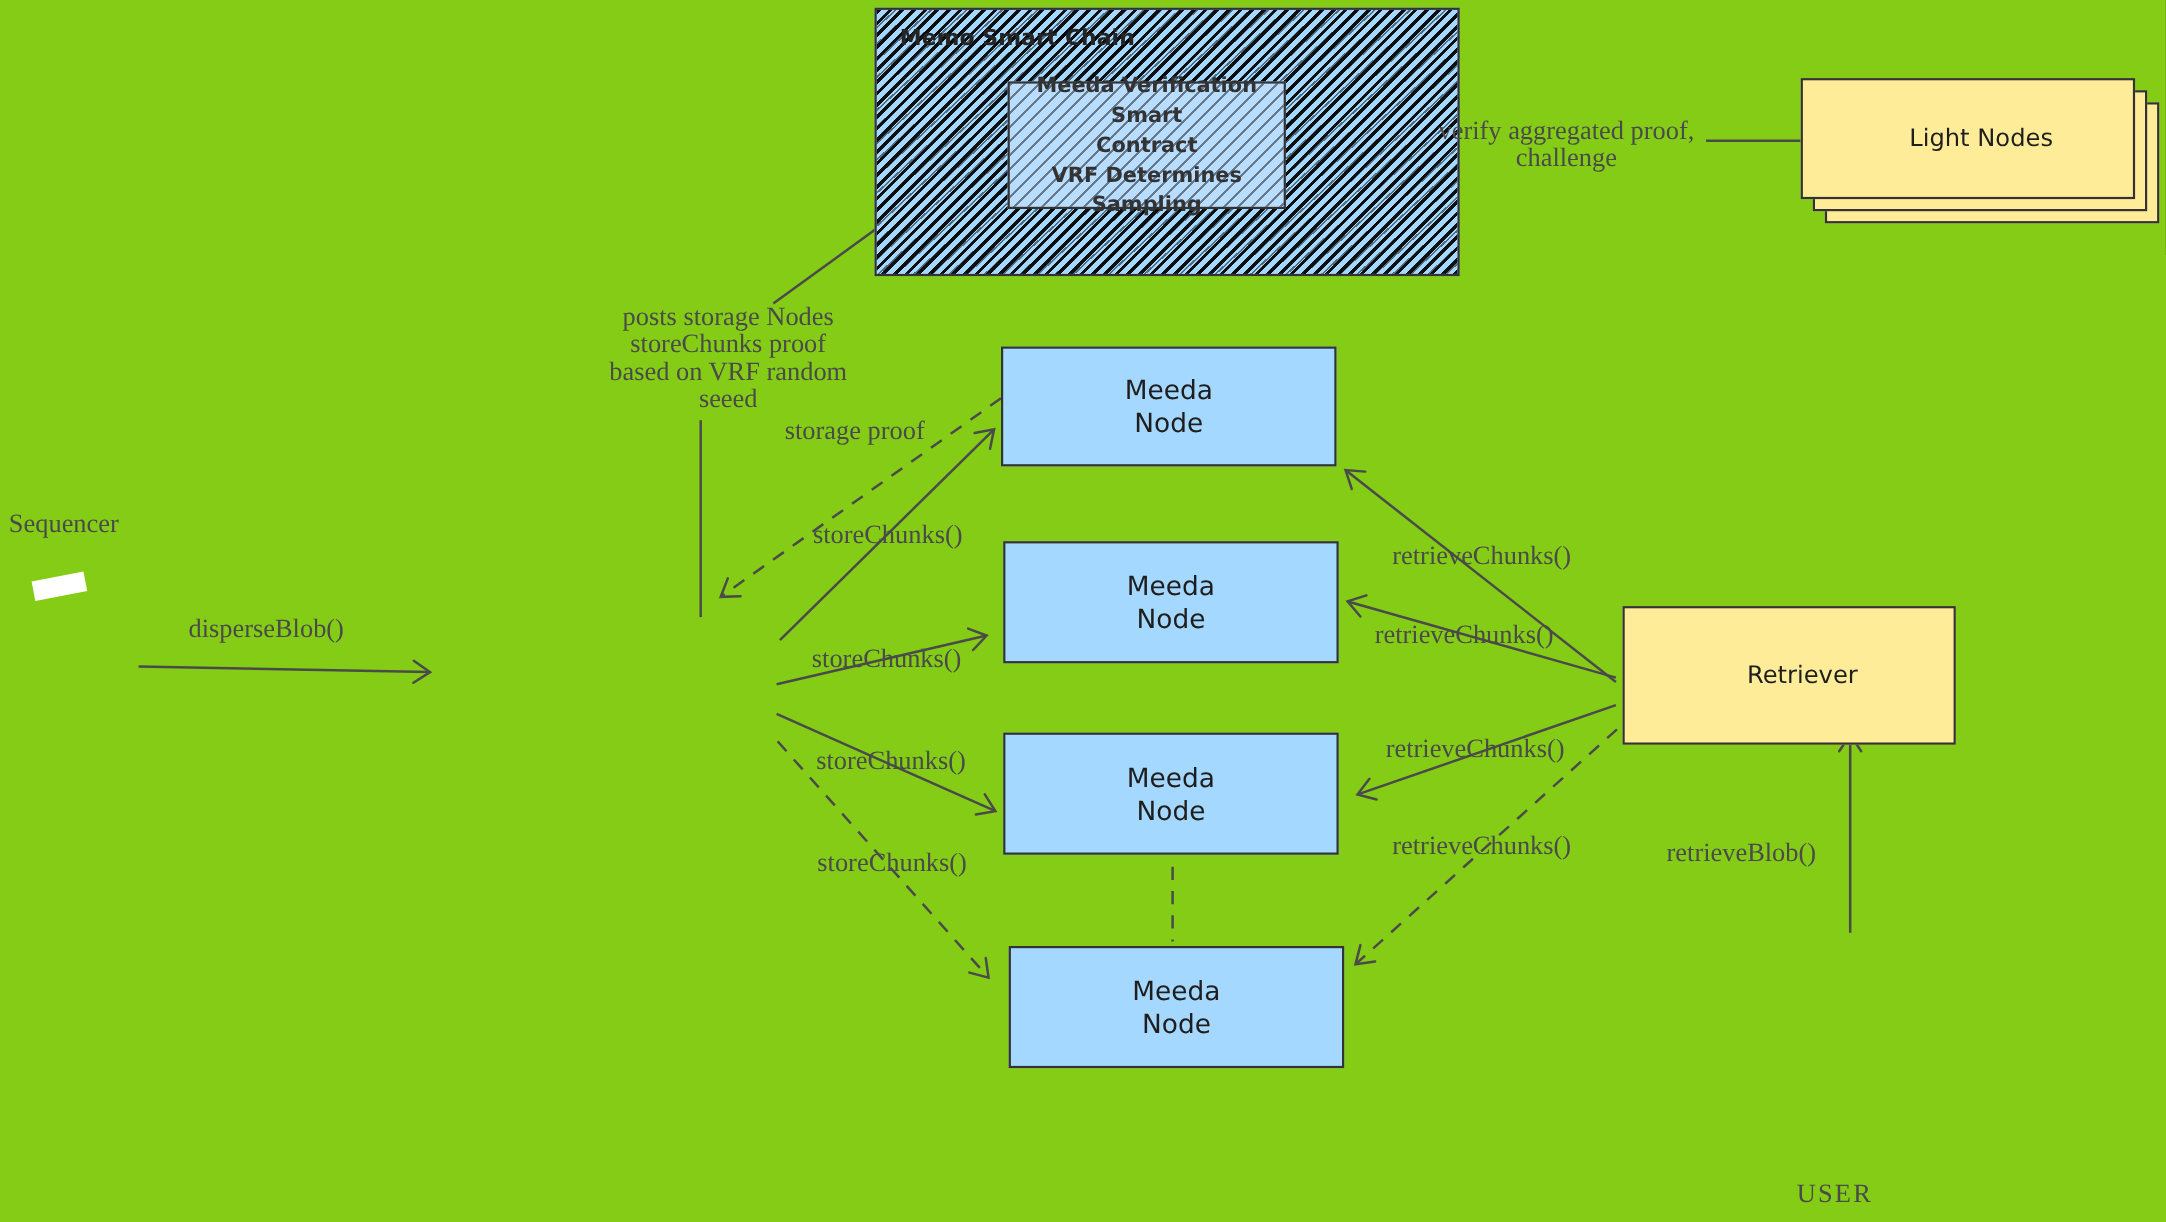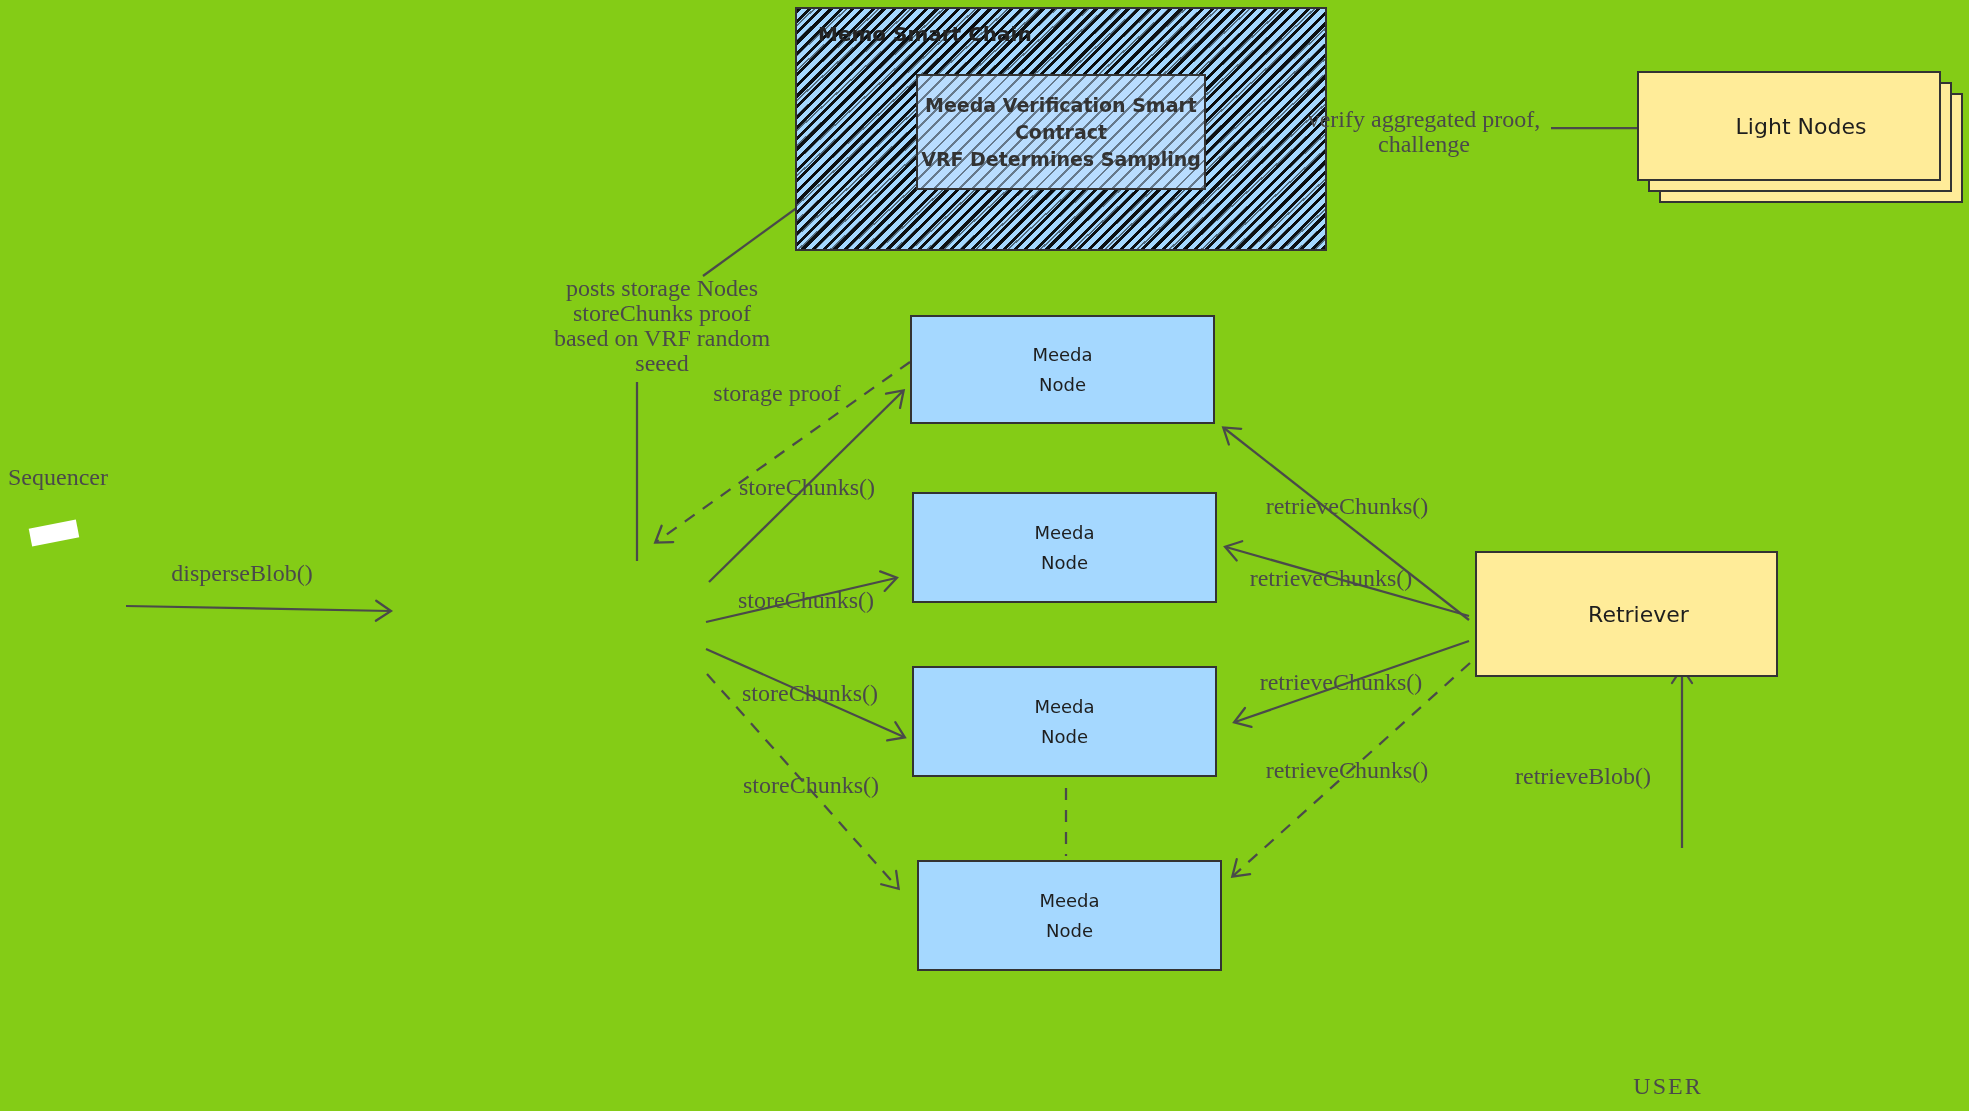--- a/index.html
+++ b/index.html
@@ -24,21 +24,21 @@
   .hatch-light{
     background-color:#b9ddff;
     background-image:
       repeating-linear-gradient(135deg, rgba(0,0,0,0.45) 0px, rgba(0,0,0,0.45) 2px, transparent 2px, transparent 9px);
   }
   .lbl{
     position:absolute;color:#4a4a4a;font-size:24px;white-space:nowrap;
     transform:translate(-50%,-50%);text-align:center;line-height:25px;font-family:Liberation Serif, serif;
   }
   .lbl-block{white-space:normal;width:260px;}
-  .node-label{line-height:30px;font-size:18px;}
+  .node-label{line-height:30px;font-size:24px;}
   svg.edges{position:absolute;left:0;top:0;pointer-events:none;}
   svg.edges path, svg.edges line{stroke:#4a4a4a;stroke-width:2.25;fill:none;}
   .dashed{stroke-dasharray:12 10;}
   .seq-mark{
     position:absolute;left:30px;top:524px;width:48px;height:18px;
     background:#ffffff;transform:rotate(-11deg);
   }
   .chain-title{
     position:absolute;left:818px;top:22px;color:#242424;font-size:20px;
     white-space:nowrap;font-weight:bold;
@@ -71,21 +71,21 @@
     <path d="M1469,641 L1235,722" marker-end="url(#ah)"></path>
     <path class="dashed" d="M1470,663 L1233,876" marker-end="url(#ah)"></path>
     <path d="M1682,848 L1682,669" marker-end="url(#ah)"></path>
     <path d="M1296,130 L1230,130" marker-end="url(#ah)"></path>
     <path d="M1551,128 L1637,128"></path>
   </svg>
 
   <div class="box hatch" style="left:795px;top:7px;width:532px;height:244px;"></div>
   <div class="chain-title">Memo Smart Chain</div>
 
-  <div class="box hatch-light" style="left:916px;top:74px;width:290px;height:116px;border-width:2px;">
+  <div class="box hatch-light" style="left:916px;top:74px;width:253px;height:116px;border-width:2px;">
     <div class="contract-text">Meeda Verification Smart</div>
     <div class="contract-text">Contract</div>
     <div class="contract-text">VRF Determines Sampling</div>
   </div>
 
   <div class="box yellow" style="left:1659px;top:93px;width:304px;height:110px;"></div>
   <div class="box yellow" style="left:1648px;top:82px;width:304px;height:110px;"></div>
   <div class="box yellow" style="left:1637px;top:71px;width:304px;height:110px;">
     <div>Light Nodes</div>
   </div>

